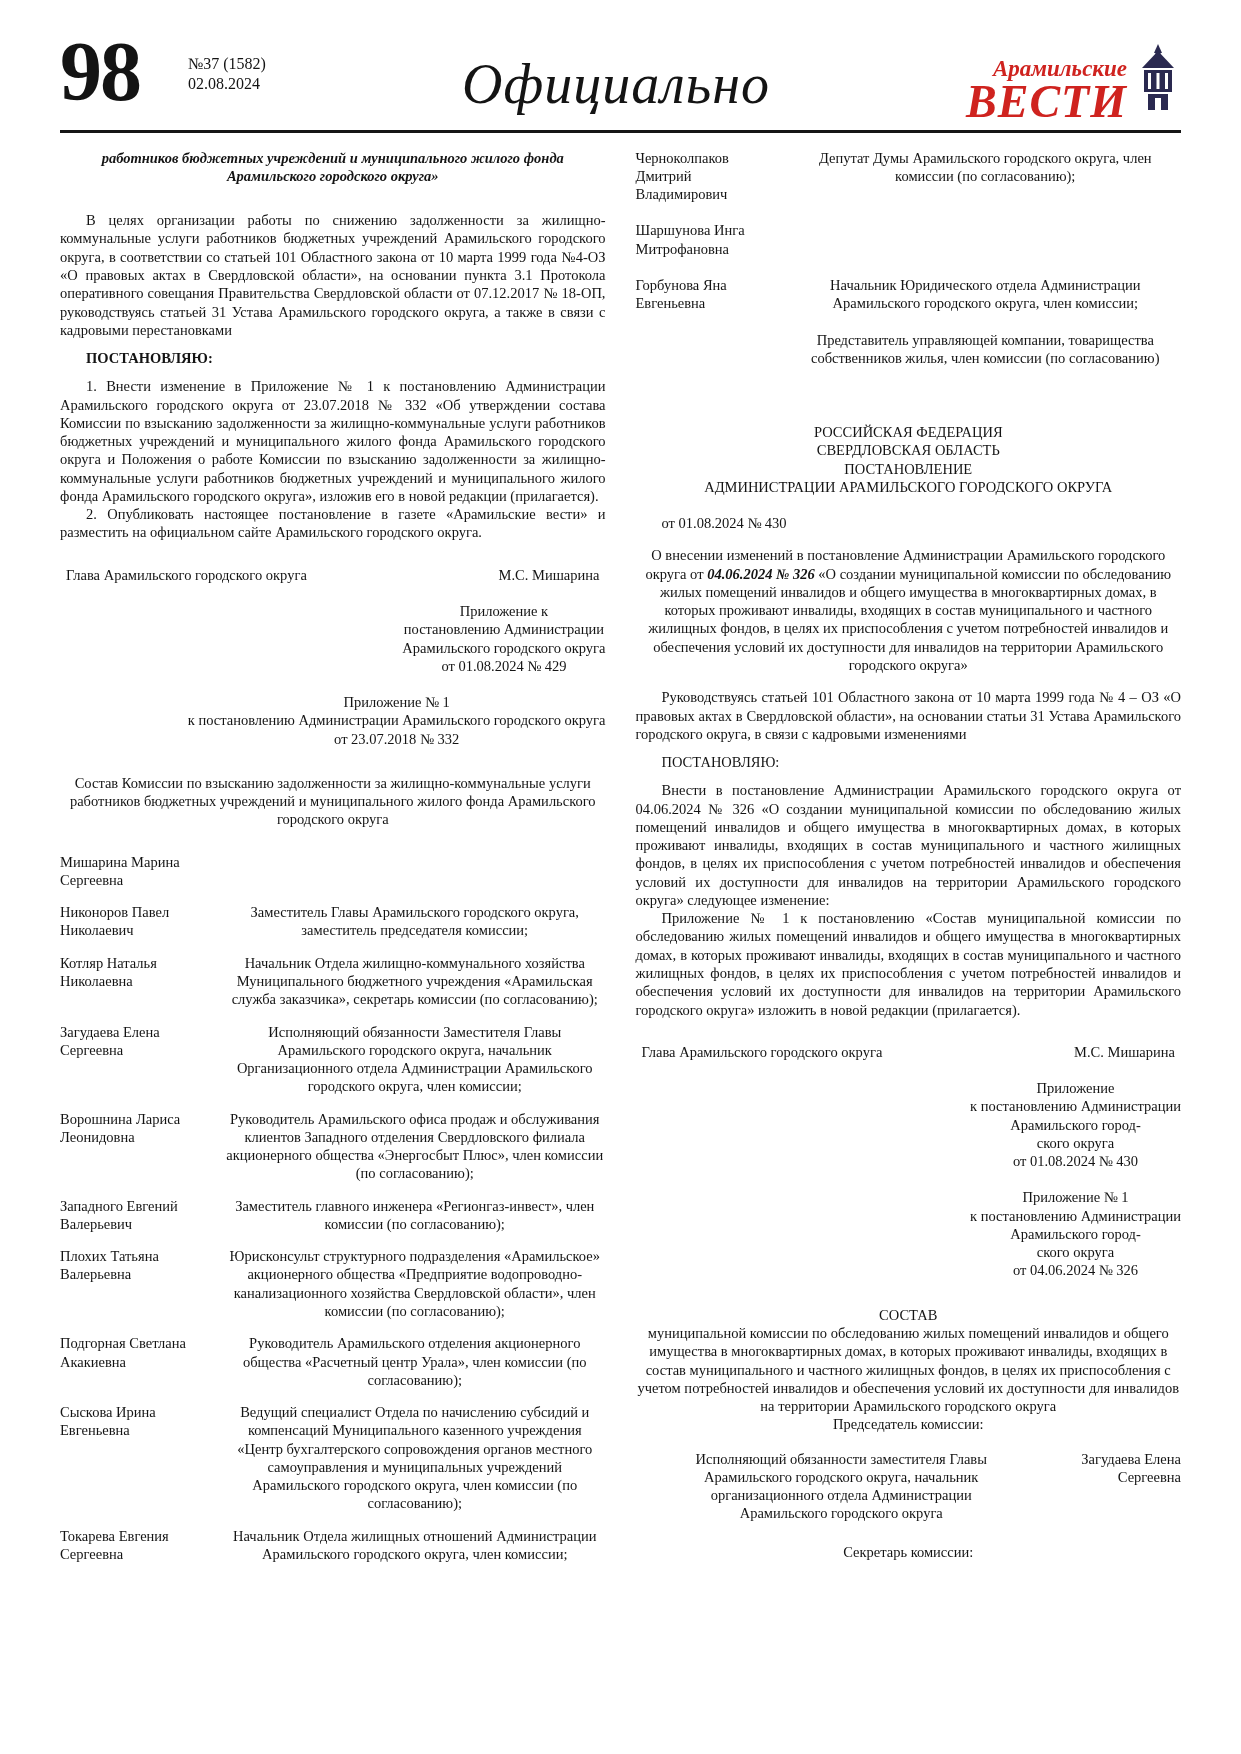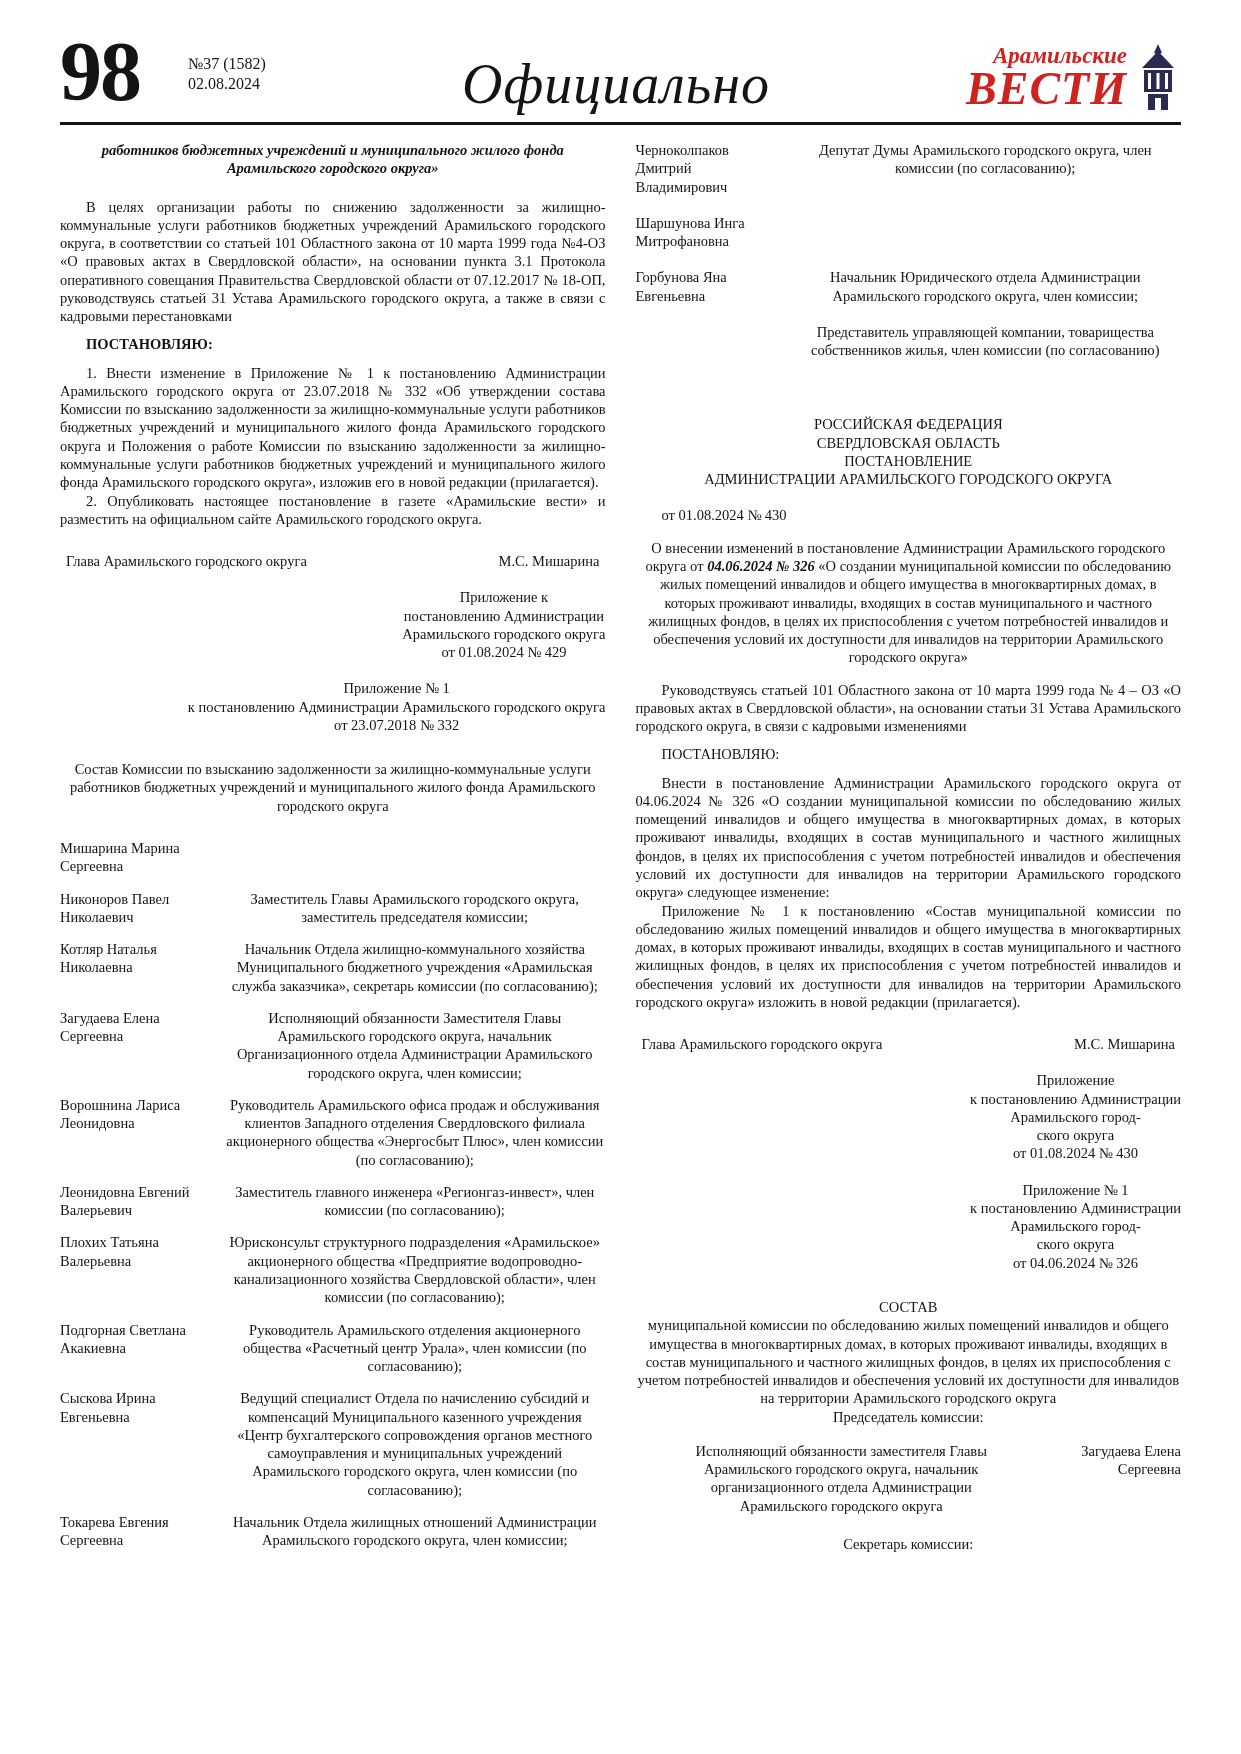--- a/index.html
+++ b/index.html
@@ -10,29 +10,29 @@
   }
   .page { padding:34px 60px 0 60px; }
 
   
   .masthead { display:flex; align-items:flex-start;gap:28px; }
   .pagenum { font-size:84px; font-weight:bold; line-height:0.9; letter-spacing:-2px; }
   .issue-block { margin-left:20px; padding-top:20px; font-size:16px; line-height:1.25; }
   .section-title { flex:1; text-align:center; font-style:italic; font-size:56px; padding-top:18px; font-weight:400; letter-spacing:1px; }
   .brand { display:flex; align-items:flex-start; padding-top:10px; }
   .brand-text { text-align:right; color:#cf231f; margin-right:8px; }
-  .brand-top { font-size:23px; font-style:italic; font-weight:bold; line-height:1; }
+  .brand-top { font-size:23px; font-style:italic; font-weight:bold; line-height:1;margin-top:13px; }
   .brand-main { font-size:46px; font-style:italic; font-weight:bold; line-height:0.95; letter-spacing:1px; }
   .rule { border-top:3px solid #151515; margin-top:6px; }
 
   
   .cols { display:flex; gap:30px; margin-top:16px; }
   .col { flex:1; font-size:14.5px; line-height:1.26; }
 
-  .lead-italic { font-style:italic; font-weight:bold; text-align:center; margin:0 12px 20px 12px; }
+  .lead-italic { font-style:italic; font-weight:bold; text-align:center; margin:0 12px 26px 12px; }
   .p { text-align:justify; text-indent:26px; }
   .resolve { font-weight:bold; text-indent:26px; margin:10px 0; }
   .resolve-plain { text-indent:26px; margin:10px 0; }
   .sig-row { display:flex; justify-content:space-between; margin:24px 6px 0 6px;gap:20px; }
   .appendix { width:fit-content; max-width:420px; margin-left:auto; text-align:center; white-space:pre-line; margin-top:18px; }
   .center-head { text-align:center; margin-top:26px; }
   .pre-center { text-align:center; white-space:pre-line; }
 
   .members { margin-top:24px; }
   .member { display:grid; grid-template-columns:150px 1fr; column-gap:14px; margin-bottom:14px; }
@@ -120,21 +120,21 @@
         </div>
         <div class="member">
           <div class="name">Загудаева Елена Сергеевна</div>
           <div class="pos">Исполняющий обязанности Заместителя Главы Арамильского городского округа, начальник Организационного отдела Администрации Арамильского городского округа, член комиссии;</div>
         </div>
         <div class="member">
           <div class="name">Ворошнина Лариса Леонидовна</div>
           <div class="pos">Руководитель Арамильского офиса продаж и обслуживания клиентов Западного отделения Свердловского филиала акционерного общества «Энергосбыт Плюс», член комиссии (по согласованию);</div>
         </div>
         <div class="member">
-          <div class="name">Леонидовна Евгений Валерьевич</div>
+          <div class="name">Западного Евгений Валерьевич</div>
           <div class="pos">Заместитель главного инженера «Регионгаз-инвест», член комиссии (по согласованию);</div>
         </div>
         <div class="member">
           <div class="name">Плохих Татьяна Валерьевна</div>
           <div class="pos">Юрисконсульт структурного подразделения «Арамильское» акционерного общества «Предприятие водопроводно-канализационного хозяйства Свердловской области», член комиссии (по согласованию);</div>
         </div>
         <div class="member">
           <div class="name">Подгорная Светлана Акакиевна</div>
           <div class="pos">Руководитель Арамильского отделения акционерного общества «Расчетный центр Урала», член комиссии (по согласованию);</div>
         </div>

